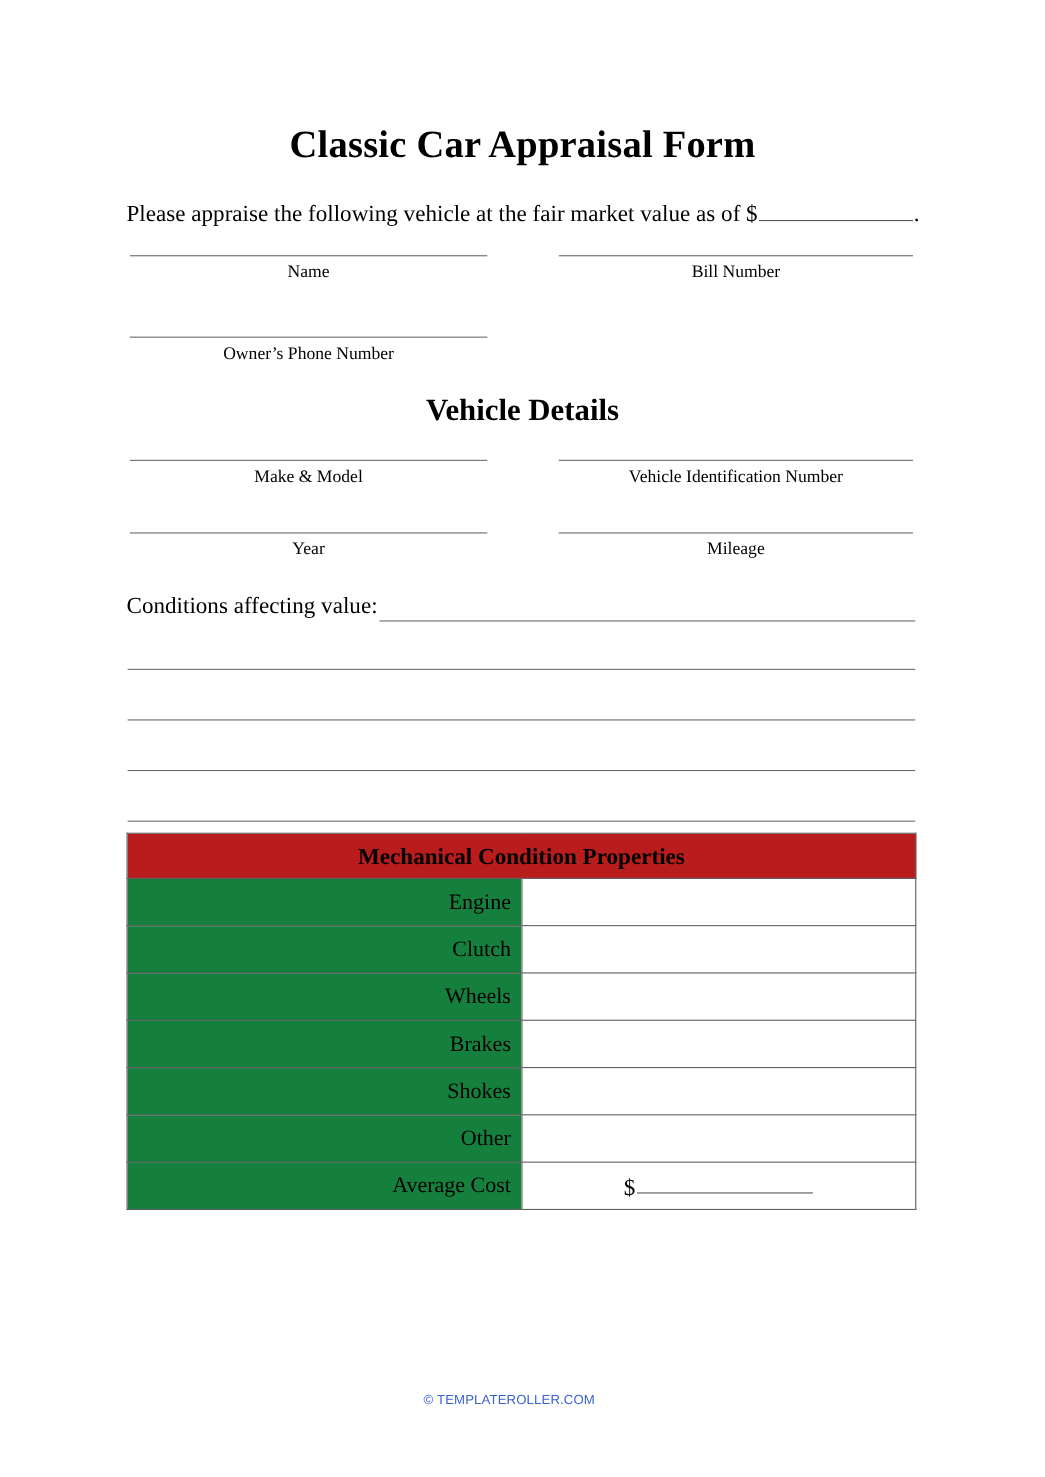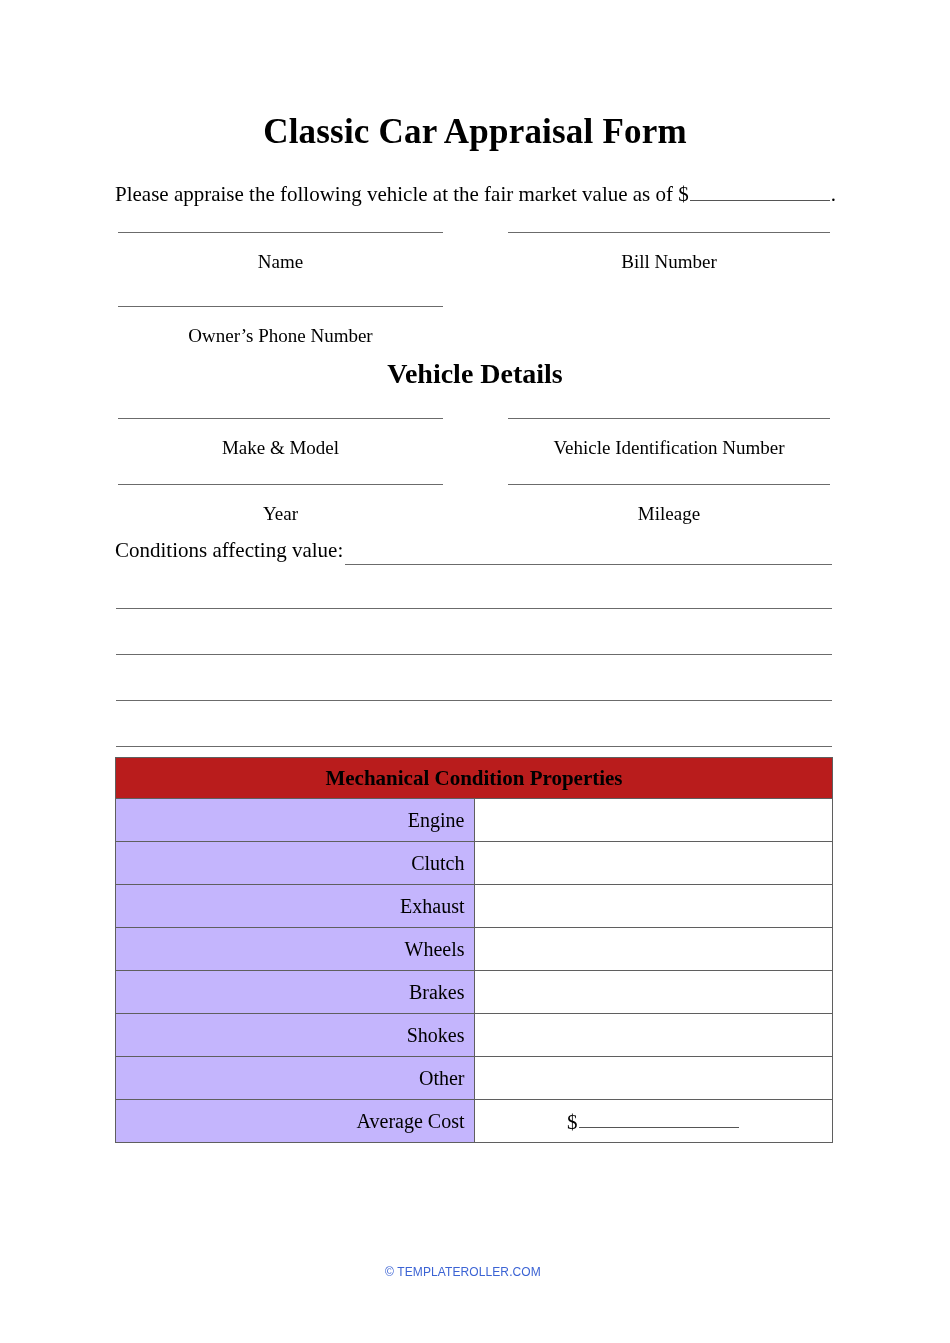--- a/index.html
+++ b/index.html
@@ -57,23 +57,23 @@
   
   .field {
     position: absolute;
   }
   .field-rule {
     border-bottom: 1.6px solid #6b6b6b;
     height: 0;
     width: 100%;
   }
   .field-label {
-    margin-top: 17px;
-    text-align: center;
-    font-size: 19px;
+    margin-top: 5px;
+    text-align: center;
+    font-size: 16px;
     line-height: 1.25;
   }
 
   .f-name       { top: 232px; left: 118px; width: 325px; }
   .f-bill       { top: 232px; left: 508px; width: 322px; }
   .f-phone      { top: 306px; left: 118px; width: 325px; }
 
   .f-make       { top: 418px; left: 118px; width: 325px; }
   .f-vin        { top: 418px; left: 508px; width: 322px; }
   .f-year       { top: 484px; left: 118px; width: 325px; }
@@ -133,21 +133,21 @@
   .mech-table thead th {
     background: #b91c1c;
     text-align: center;
     font-size: 21px;
     font-weight: bold;
     height: 40px;
     line-height: 40px;
   }
   .mech-table td.row-label {
     width: 158px;
-    background: #c4b5fd;
+    background: #15803d;
     text-align: right;
     padding-right: 9px;
     font-size: 20px;
     height: 42px;
     vertical-align: middle;
   }
   .mech-table td.row-value {
     background: #ffffff;
     height: 42px;
     vertical-align: middle;
@@ -240,24 +240,20 @@
     <tbody>
       <tr>
         <td class="row-label">Engine</td>
         <td class="row-value"></td>
       </tr>
       <tr>
         <td class="row-label">Clutch</td>
         <td class="row-value"></td>
       </tr>
       <tr>
-        <td class="row-label">Exhaust</td>
-        <td class="row-value"></td>
-      </tr>
-      <tr>
         <td class="row-label">Wheels</td>
         <td class="row-value"></td>
       </tr>
       <tr>
         <td class="row-label">Brakes</td>
         <td class="row-value"></td>
       </tr>
       <tr>
         <td class="row-label">Shokes</td>
         <td class="row-value"></td>

